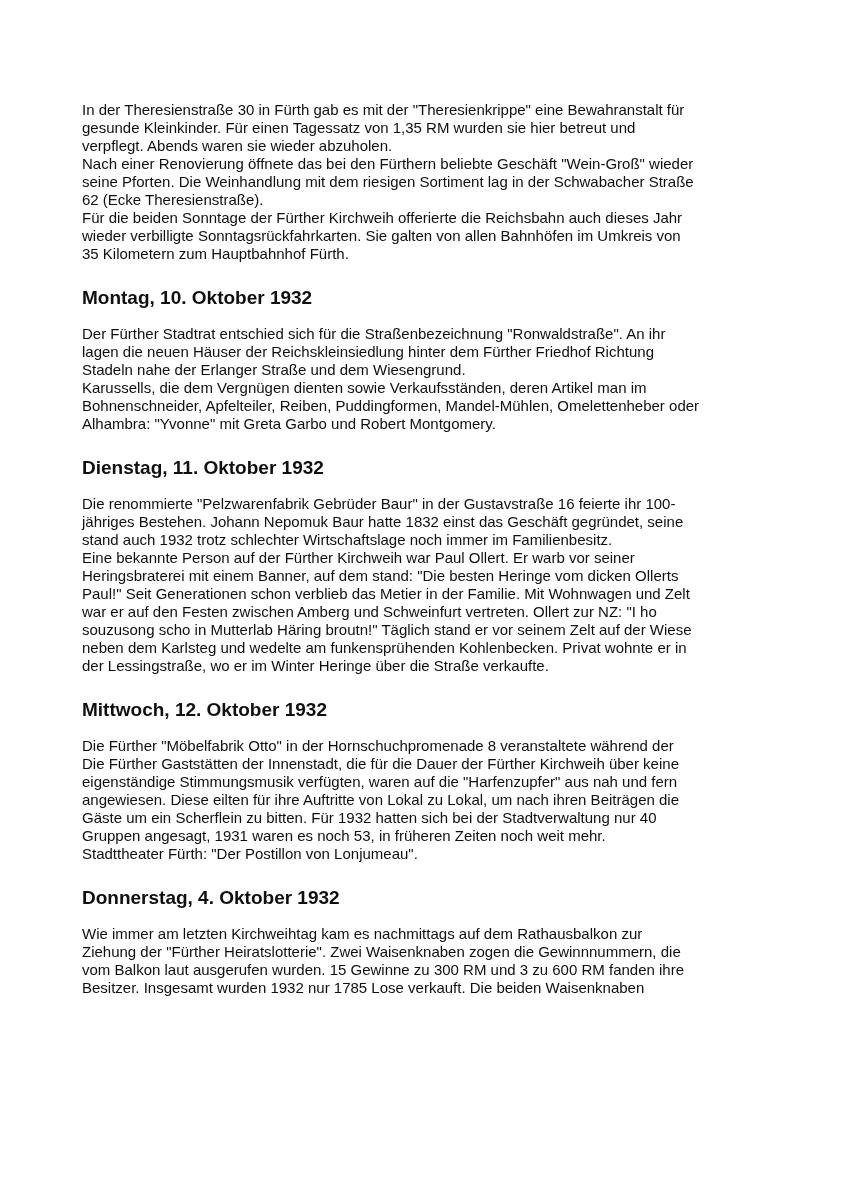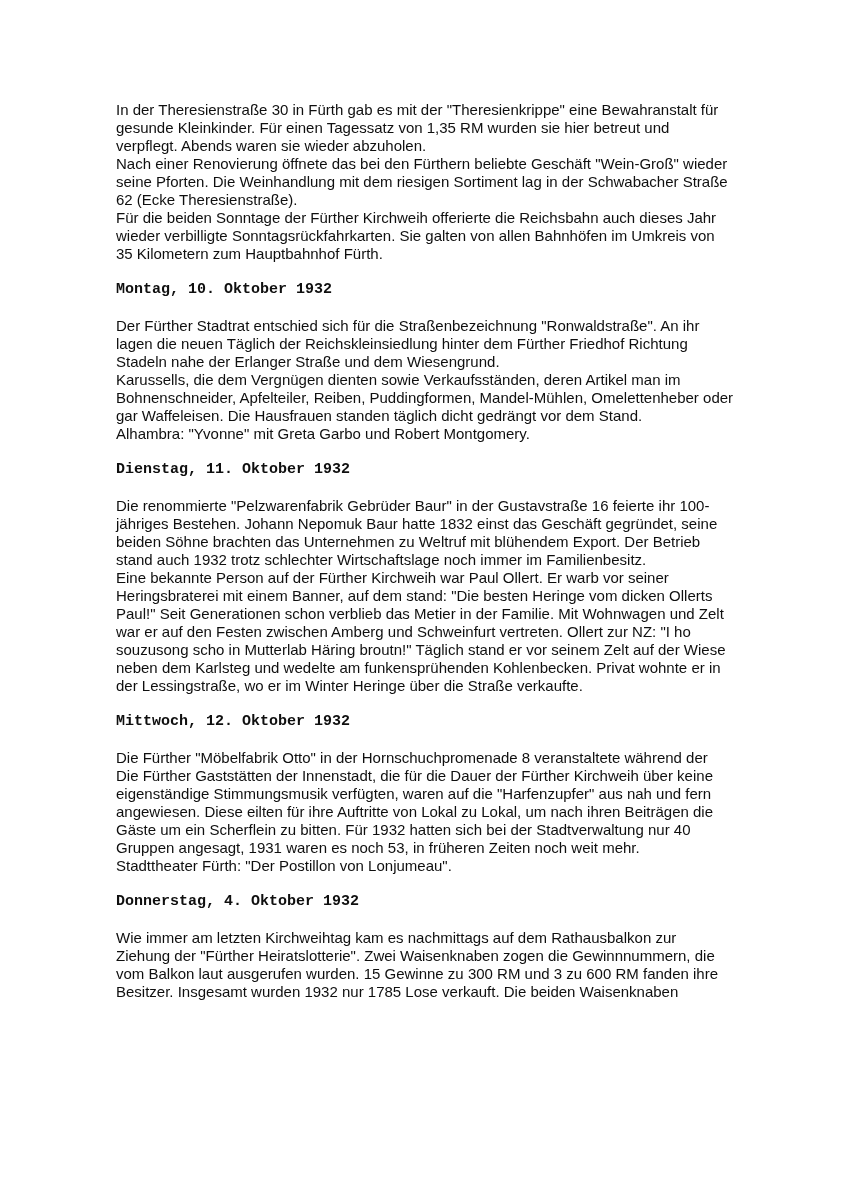--- a/index.html
+++ b/index.html
@@ -10,66 +10,63 @@
   body {
     width: 848px;
     height: 1200px;
     overflow: hidden;
     position: relative;
     font-family: "Liberation Sans", sans-serif;
     color: #0f0f0f;
   }
   .page {
     position: absolute;
-    left: 116px;
+    left: 82px;
     top: 101px;
     width: 680px;
   }
   .line {
     font-size: 15px;
     line-height: 18px;
     height: 18px;
     white-space: pre;
     letter-spacing: 0px;
   }
   .heading {
-    font-size: 15px;
+    font-size: 19px;
     font-weight: 700;
     line-height: 18px;
     height: 18px;
     white-space: pre;
-    margin: 18px 0 18px 0;
-    font-family: Liberation Mono, monospace;
+    margin: 26px 0 18px 0;
   }
 </style>
 </head>
 <body style="background: rgb(255, 255, 255); color: rgb(15, 15, 15);">
 
 <div class="page" id="doc-page">
     <div class="line">In der Theresienstraße 30 in Fürth gab es mit der "Theresienkrippe" eine Bewahranstalt für</div>
     <div class="line">gesunde Kleinkinder. Für einen Tagessatz von 1,35 RM wurden sie hier betreut und</div>
     <div class="line">verpflegt. Abends waren sie wieder abzuholen.</div>
     <div class="line">Nach einer Renovierung öffnete das bei den Fürthern beliebte Geschäft "Wein-Groß" wieder</div>
     <div class="line">seine Pforten. Die Weinhandlung mit dem riesigen Sortiment lag in der Schwabacher Straße</div>
     <div class="line">62 (Ecke Theresienstraße).</div>
     <div class="line">Für die beiden Sonntage der Fürther Kirchweih offerierte die Reichsbahn auch dieses Jahr</div>
     <div class="line">wieder verbilligte Sonntagsrückfahrkarten. Sie galten von allen Bahnhöfen im Umkreis von</div>
     <div class="line">35 Kilometern zum Hauptbahnhof Fürth.</div>
     <div class="heading">Montag, 10. Oktober 1932</div>
     <div class="line">Der Fürther Stadtrat entschied sich für die Straßenbezeichnung "Ronwaldstraße". An ihr</div>
-    <div class="line">lagen die neuen Täglich der Reichskleinsiedlung hinter dem Fürther Friedhof Richtung</div>
+    <div class="line">lagen die neuen Häuser der Reichskleinsiedlung hinter dem Fürther Friedhof Richtung</div>
     <div class="line">Stadeln nahe der Erlanger Straße und dem Wiesengrund.</div>
     <div class="line">Karussells, die dem Vergnügen dienten sowie Verkaufsständen, deren Artikel man im</div>
     <div class="line">Bohnenschneider, Apfelteiler, Reiben, Puddingformen, Mandel-Mühlen, Omelettenheber oder</div>
-    <div class="line">gar Waffeleisen. Die Hausfrauen standen täglich dicht gedrängt vor dem Stand.</div>
     <div class="line">Alhambra: "Yvonne" mit Greta Garbo und Robert Montgomery.</div>
     <div class="heading">Dienstag, 11. Oktober 1932</div>
     <div class="line">Die renommierte "Pelzwarenfabrik Gebrüder Baur" in der Gustavstraße 16 feierte ihr 100-</div>
     <div class="line">jähriges Bestehen. Johann Nepomuk Baur hatte 1832 einst das Geschäft gegründet, seine</div>
-    <div class="line">beiden Söhne brachten das Unternehmen zu Weltruf mit blühendem Export. Der Betrieb</div>
     <div class="line">stand auch 1932 trotz schlechter Wirtschaftslage noch immer im Familienbesitz.</div>
     <div class="line">Eine bekannte Person auf der Fürther Kirchweih war Paul Ollert. Er warb vor seiner</div>
     <div class="line">Heringsbraterei mit einem Banner, auf dem stand: "Die besten Heringe vom dicken Ollerts</div>
     <div class="line">Paul!" Seit Generationen schon verblieb das Metier in der Familie. Mit Wohnwagen und Zelt</div>
     <div class="line">war er auf den Festen zwischen Amberg und Schweinfurt vertreten. Ollert zur NZ: "I ho</div>
     <div class="line">souzusong scho in Mutterlab Häring broutn!" Täglich stand er vor seinem Zelt auf der Wiese</div>
     <div class="line">neben dem Karlsteg und wedelte am funkensprühenden Kohlenbecken. Privat wohnte er in</div>
     <div class="line">der Lessingstraße, wo er im Winter Heringe über die Straße verkaufte.</div>
     <div class="heading">Mittwoch, 12. Oktober 1932</div>
     <div class="line">Die Fürther "Möbelfabrik Otto" in der Hornschuchpromenade 8 veranstaltete während der</div>

